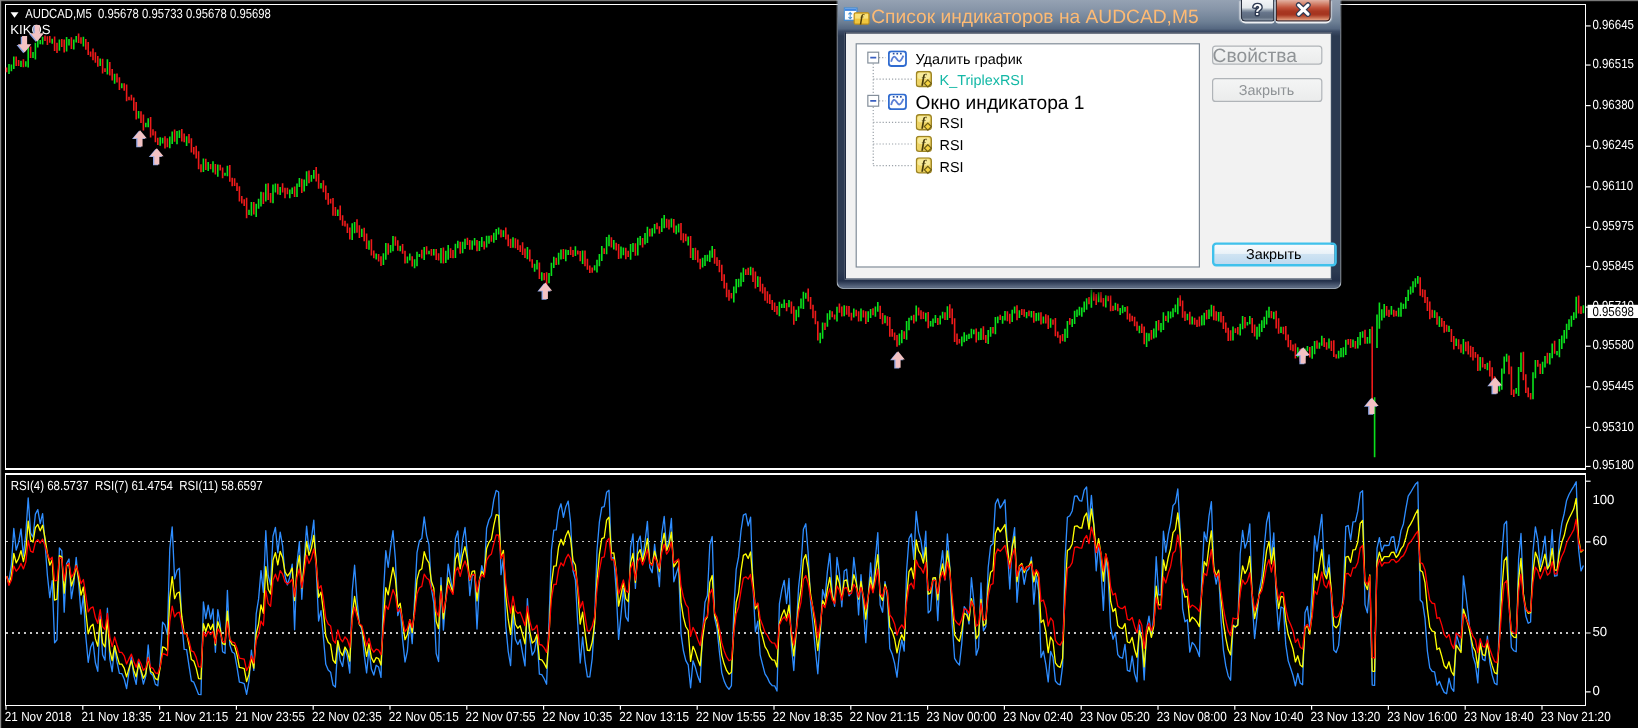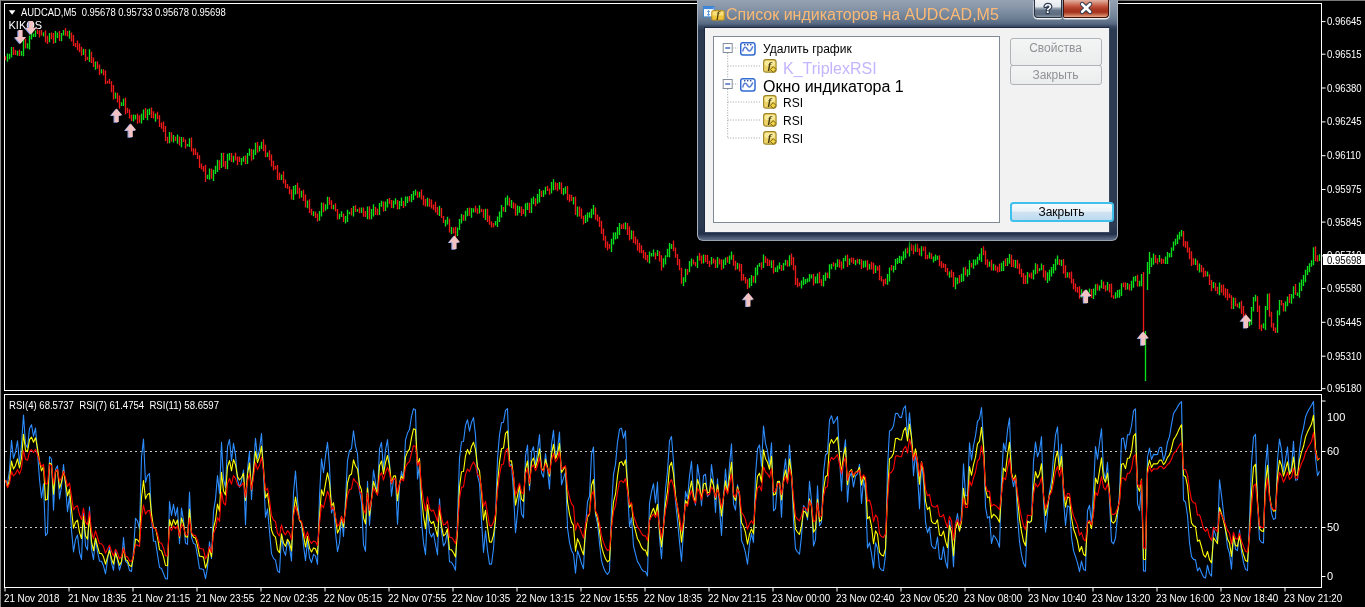--- a/index.html
+++ b/index.html
@@ -221,23 +221,23 @@
       <text x="6.5" y="10.2" font-family="Liberation Serif" font-style="italic" font-weight="bold" font-size="11" fill="#463a0c" text-anchor="middle">f</text>
       <path d="M10.2 7.6l2.9 2.9-2.9 2.9-2.9-2.9z" fill="#f6d342" stroke="#6e5e14" stroke-width="1"></path>
     </svg>
     <svg class="ab" style="left:65.5px;top:131px" width="15" height="15">
       <rect x="0.6" y="0.6" width="12.5" height="12.5" rx="2.4" fill="#eed466" stroke="#9d8526" stroke-width="1.1"></rect>
       <rect x="1.7" y="1.7" width="10.3" height="5.2" rx="1.8" fill="#f8eda4" opacity="0.85"></rect>
       <text x="6.5" y="10.2" font-family="Liberation Serif" font-style="italic" font-weight="bold" font-size="11" fill="#463a0c" text-anchor="middle">f</text>
       <path d="M10.2 7.6l2.9 2.9-2.9 2.9-2.9-2.9z" fill="#f6d342" stroke="#6e5e14" stroke-width="1"></path>
     </svg>
     <div class="ab" style="left:66px;top:41.5px;font-size:12px;color:#000">Удалить график</div>
-    <div class="ab" style="left:86px;top:59.5px;font-size:16px;color:#c4b5fd">K_TriplexRSI</div>
+    <div class="ab" style="left:86px;top:59.5px;font-size:12px;color:#14b8a6">K_TriplexRSI</div>
     <div class="ab" style="left:66px;top:77.5px;font-size:16px;color:#000">Окно индикатора 1</div>
     <div class="ab" style="left:86px;top:95.5px;font-size:12px;color:#000">RSI</div>
     <div class="ab" style="left:86px;top:113.5px;font-size:12px;color:#000">RSI</div>
     <div class="ab" style="left:86px;top:131.5px;font-size:12px;color:#000">RSI</div>
- <div class="ab" style="left:312.5px;top:37.5px;width:92px;height:28px;border:1px solid #b0b4b8;border-radius:3px;
-  background:linear-gradient(180deg,#f4f5f5 0,#ebecec 100%);color:#8f9396;font-size:12px;text-align:center;line-height:18px">Свойства</div>
+ <div class="ab" style="left:312.5px;top:37.5px;width:92px;height:16px;border:1px solid #b0b4b8;border-radius:3px;
+  background:linear-gradient(180deg,#f4f5f5 0,#ebecec 100%);color:#8f9396;font-size:16px;text-align:left;line-height:18px">Свойства</div>
  <div class="ab" style="left:312.5px;top:65px;width:92px;height:20px;border:1px solid #b0b4b8;border-radius:3px;
   background:linear-gradient(180deg,#f4f5f5 0,#ebecec 100%);color:#8f9396;font-size:12px;text-align:center;line-height:18px">Закрыть</div>
  <div class="ab" style="left:312.5px;top:201.5px;width:104px;height:20px;border:2px solid #3fc1ec;border-radius:3.5px;
   background:linear-gradient(180deg,#f7fafc 0,#eaf2f8 45%,#cfe3f2 50%,#bedaf0 100%);color:#000;font-size:12px;text-align:center;line-height:16px">Закрыть</div>
 </div>
 </body></html>

